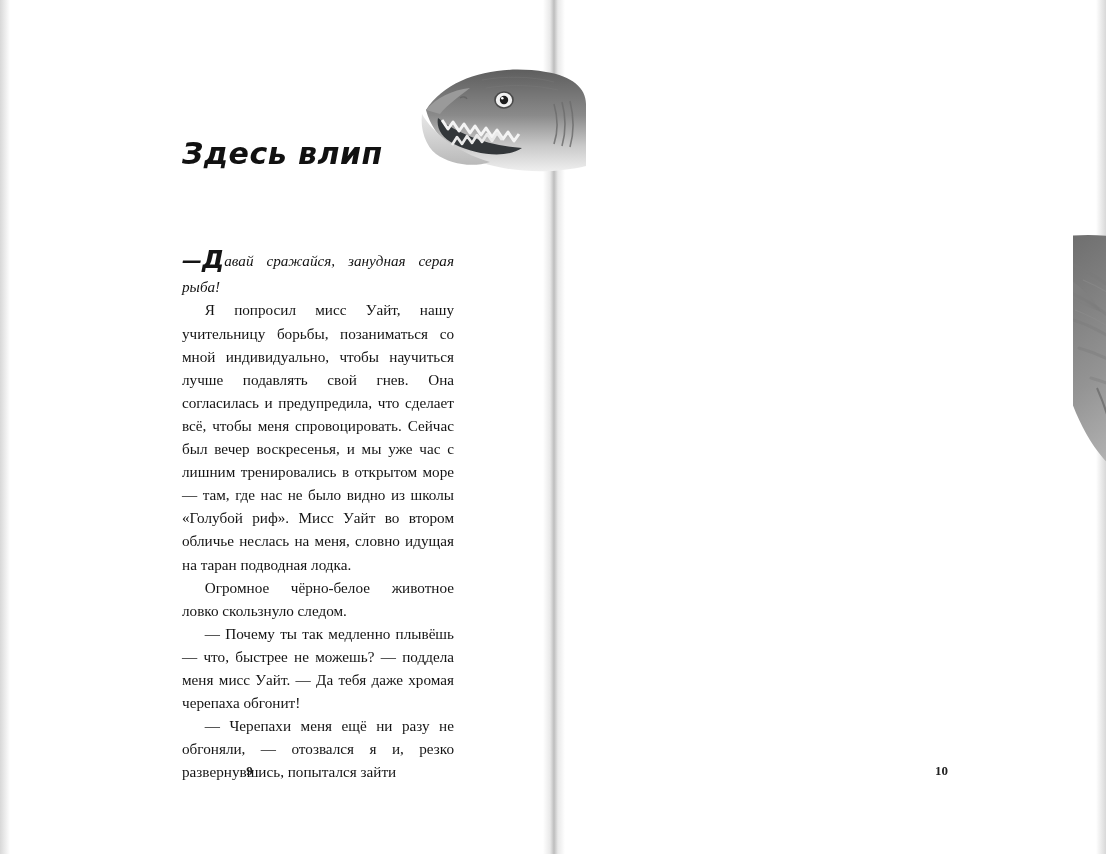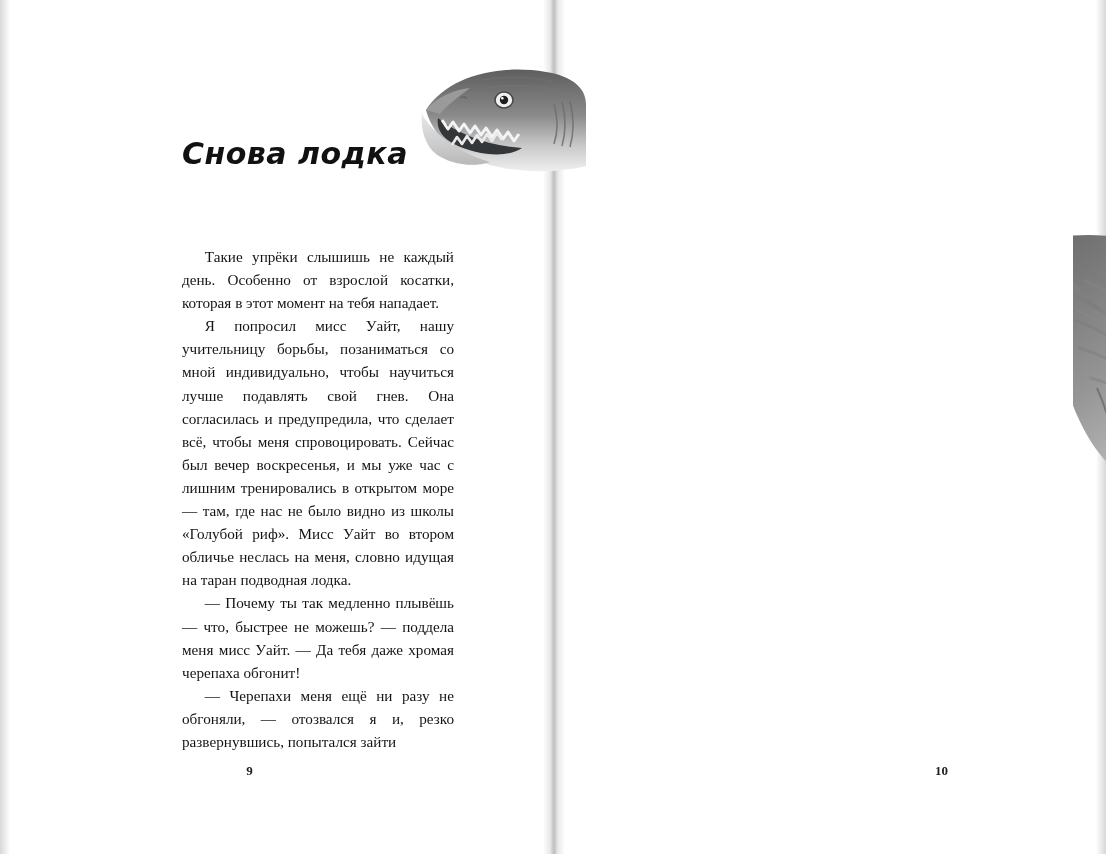--- a/index.html
+++ b/index.html
@@ -179,25 +179,26 @@
       </g>
 
       <path d="M74 50 c3 -2 6 -1 7 1" stroke="#666" stroke-width="1.4" fill="none"></path>
       <g stroke="#7d7d7d" stroke-width="0.7" opacity="0.5" fill="none">
         <path d="M96 32 C118 28, 146 28, 168 34"></path>
         <path d="M100 40 C124 36, 150 37, 172 42"></path>
       </g>
     </svg>
 
     <div class="page-inner">
-      <div class="chapter-title">Снова лодка</div>
+      <div class="chapter-title">Здесь влип</div>
 
       <div class="text-col">
-        <p>Такие упрёки слышишь не каждый день. Особенно от взрослой косатки, которая в этот момент на тебя нападает.</p>
+        <p class="dropcap-line"><span class="dash-lead">—</span><span class="dropcap">Д</span><span>авай сражайся, занудная серая рыба!</span></p>
         <p>Я попросил мисс Уайт, нашу учительницу борьбы, позаниматься со мной индивидуально, чтобы научиться лучше подавлять свой гнев. Она согласилась и предупредила, что сделает всё, чтобы меня спровоцировать. Сейчас был вечер воскресенья, и мы уже час с лишним тренировались в открытом море — там, где нас не было видно из школы «Голубой риф». Мисс Уайт во втором обличье неслась на меня, словно идущая на таран подводная лодка.</p>
+        <p>Огромное чёрно-белое животное ловко скользнуло следом.</p>
         <p class="ital">— Почему ты так медленно плывёшь — что, быстрее не можешь? — поддела меня мисс Уайт. — Да тебя даже хромая черепаха обгонит!</p>
         <p class="ital">— Черепахи меня ещё ни разу не обгоняли, — отозвался я и, резко развернувшись, попытался зайти</p>
       </div>
 
       <div class="folio">9</div>
     </div>
   </div>
 
   <div class="page page-right">
 

